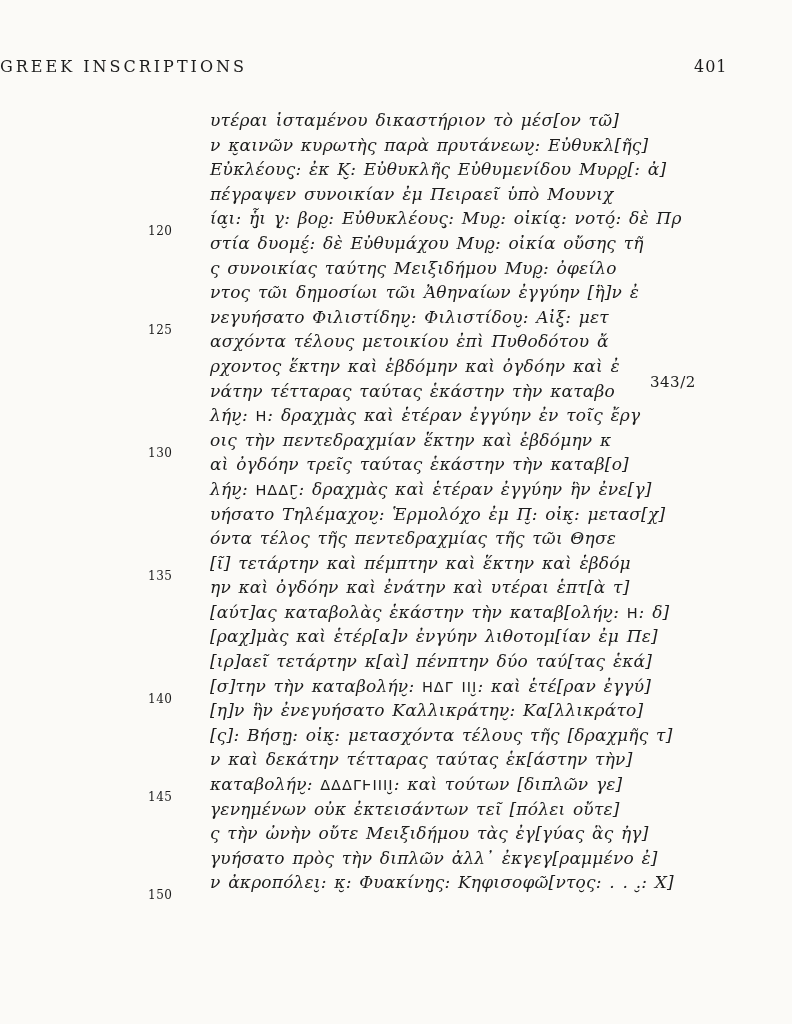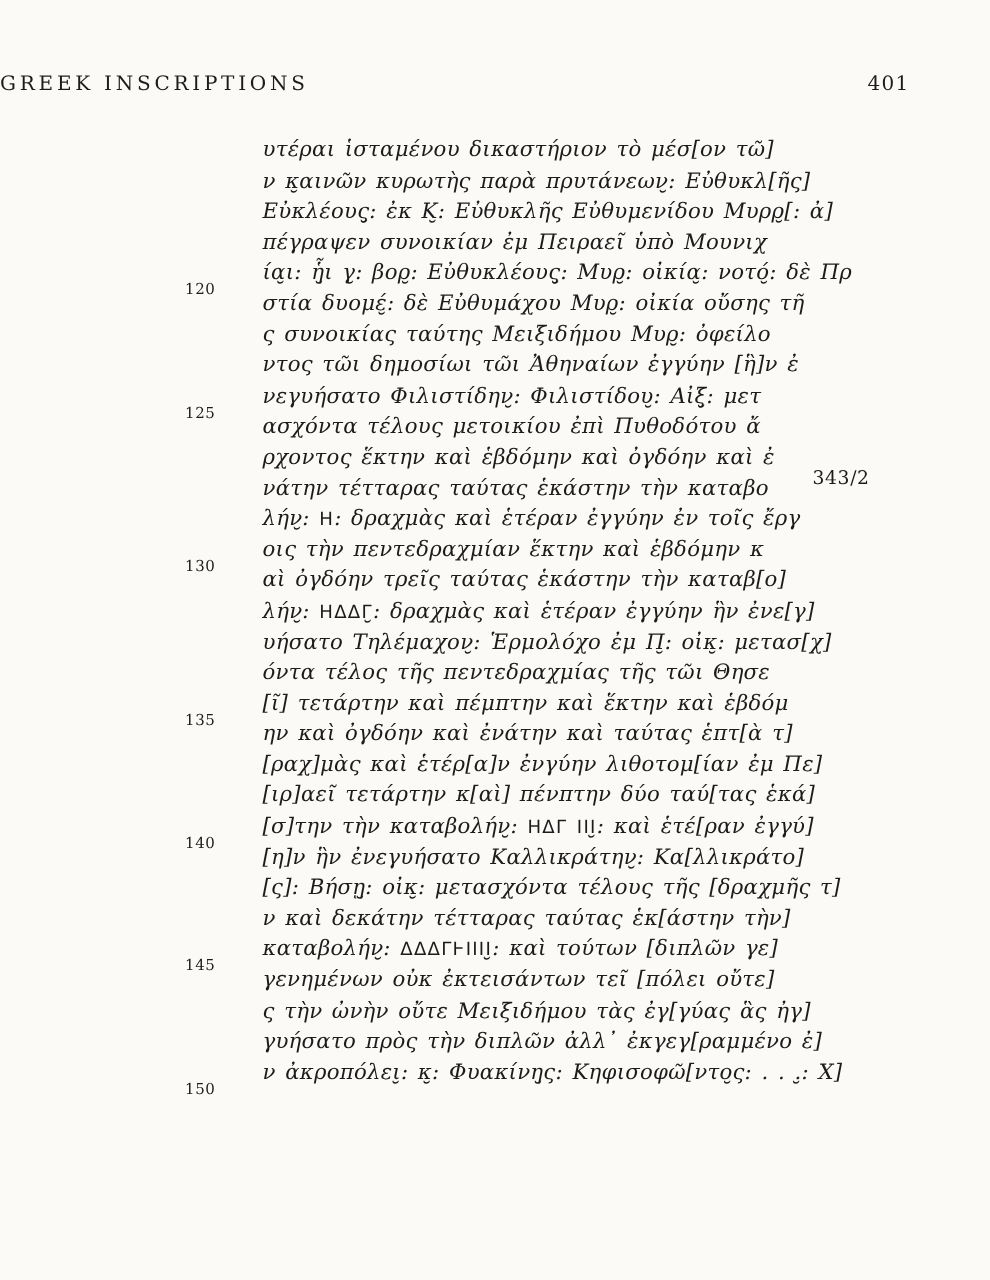--- a/index.html
+++ b/index.html
@@ -129,21 +129,25 @@
       <div class="line">
         <span class="lineno"></span>
         <span class="greek">όντα τέλος τῆς πεντεδραχμίας τῆς τῶι Θησε</span>
       </div>
       <div class="line">
         <span class="lineno">135</span>
         <span class="greek">[ῖ] τετάρτην καὶ πέμπτην καὶ ἕκτην καὶ ἑβδόμ</span>
       </div>
       <div class="line">
         <span class="lineno"></span>
-        <span class="greek">ην καὶ ὀγδόην καὶ ἐνάτην καὶ ταύτας ἑπτ[ὰ τ]</span>
+        <span class="greek">ην καὶ ὀγδόην καὶ ἐνάτην καὶ υτέραι ἑπτ[ὰ τ]</span>
+      </div>
+      <div class="line">
+        <span class="lineno"></span>
+        <span class="greek">[αύτ]ας καταβολὰς ἑκάστην τὴν καταβ[ολήν̮: <span class="acro">Η</span>: δ]</span>
       </div>
       <div class="line">
         <span class="lineno"></span>
         <span class="greek">[ραχ]μὰς καὶ ἑτέρ[α]ν ἐνγύην λιθοτομ[ίαν ἐμ Πε]</span>
       </div>
       <div class="line">
         <span class="lineno"></span>
         <span class="greek">[ιρ]αεῖ τετάρτην κ[αὶ] πένπτην δύο ταύ[τας ἑκά]</span>
       </div>
       <div class="line">

